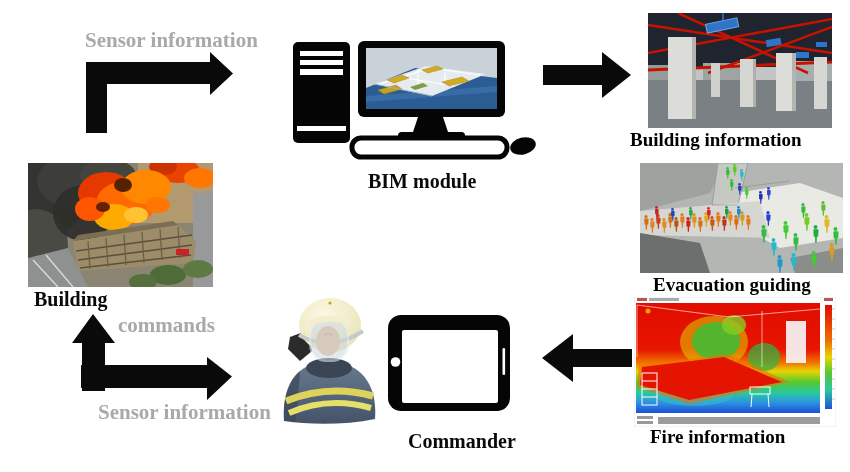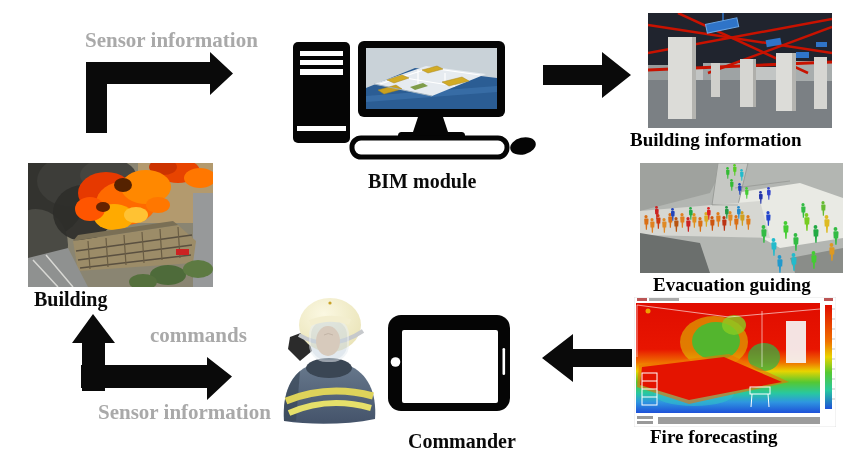--- a/index.html
+++ b/index.html
@@ -211,21 +211,21 @@
     </g>
     <circle cx="14" cy="14" r="2.5" fill="#f0a000"></circle>
     <rect x="191" y="8" width="7" height="104" fill="url(#heatbar)"></rect>
     <g stroke="#888" stroke-width="0.5">
       <path d="M198,12 h3 M198,22 h3 M198,32 h3 M198,42 h3 M198,52 h3 M198,62 h3 M198,72 h3 M198,82 h3 M198,92 h3 M198,102 h3"></path>
     </g>
     <rect x="3" y="119" width="16" height="3" fill="#999999"></rect>
       <rect x="3" y="124" width="16" height="3" fill="#999999"></rect>
     <rect x="24" y="120" width="162" height="7" fill="#9c9c9c"></rect>
   </svg>
-  <div class="abs lbl lbl-black-sm" style="left:650px;top:427px;">Fire forecasting</div>
+  <div class="abs lbl lbl-black-sm" style="left:650px;top:427px;">Fire information</div>
 
   <svg class="abs" style="left:542px;top:334px;" width="92" height="48" viewBox="0 0 92 48">
     <polygon class="arrow" points="90,15 31,15 31,0 0,24 31,48 31,33 90,33"></polygon>
   </svg>
 
   <svg class="abs" style="left:28px;top:163px;" width="185" height="124" viewBox="0 0 185 124">
     <rect width="185" height="124" fill="#8a8572"></rect>
     <rect x="110" y="0" width="75" height="60" fill="#b39a6e"></rect>
     <ellipse cx="150" cy="8" rx="22" ry="12" fill="#e84400"></ellipse>
     <ellipse cx="172" cy="15" rx="16" ry="10" fill="#ff7700"></ellipse>
@@ -257,21 +257,21 @@
     </g>
     <polygon points="0,95 40,85 60,124 0,124" fill="#8f9190"></polygon>
     <path d="M5,97 L30,124 M18,92 L45,124" stroke="#d8d8d4" stroke-width="1.5"></path>
     <rect x="148" y="86" width="13" height="6" fill="#cc2222"></rect>
     <ellipse cx="140" cy="112" rx="18" ry="10" fill="#4e6b3a"></ellipse>
     <ellipse cx="170" cy="106" rx="15" ry="9" fill="#5d7a42"></ellipse>
     <ellipse cx="115" cy="119" rx="14" ry="8" fill="#55703d"></ellipse>
   </svg>
   <div class="abs lbl lbl-black" style="left:34px;top:288px;">Building</div>
 
-  <div class="abs lbl lbl-gray" style="left:118px;top:324px;margin-left:32px;">commands</div>
+  <div class="abs lbl lbl-gray" style="left:118px;top:314px;">commands</div>
   <svg class="abs" style="left:72px;top:314px;" width="44" height="77" viewBox="0 0 44 77">
     <polygon class="arrow" points="10,77 10,29 0,29 21,0 43,29 33,29 33,77"></polygon>
   </svg>
 
   <svg class="abs" style="left:81px;top:357px;" width="152" height="44" viewBox="0 0 152 44">
     <polygon class="arrow" points="0,8 126,8 126,0 151,19.5 126,43 126,31 0,31"></polygon>
   </svg>
   <div class="abs lbl lbl-gray" style="left:98px;top:401px;">Sensor information</div>
 
   <svg class="abs" style="left:276px;top:289px;" width="104" height="136" viewBox="0 0 104 136">

